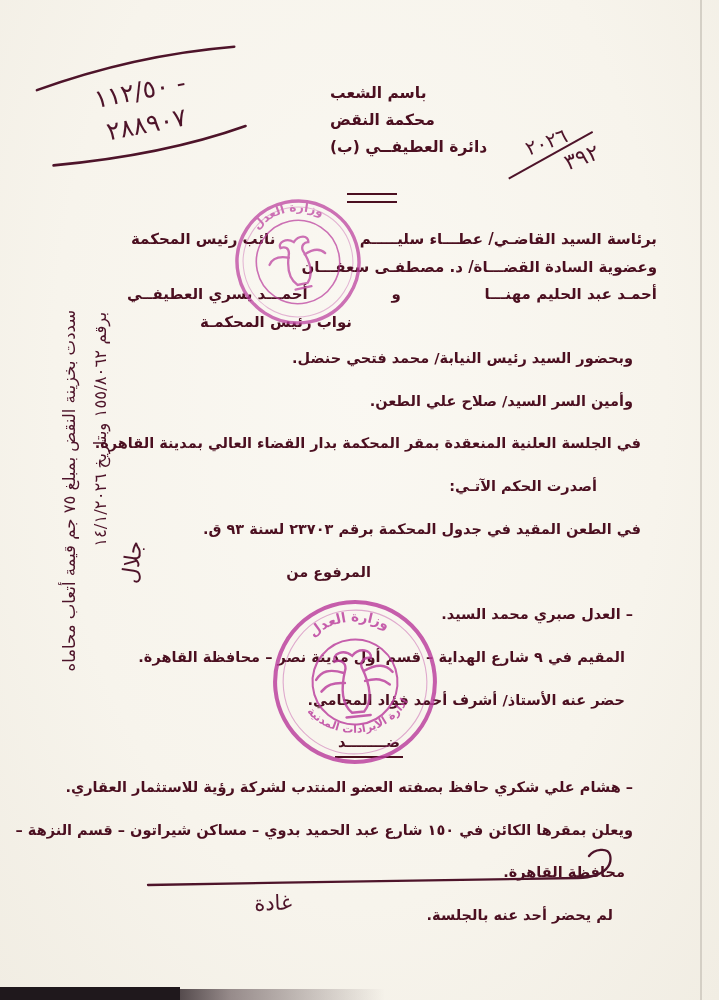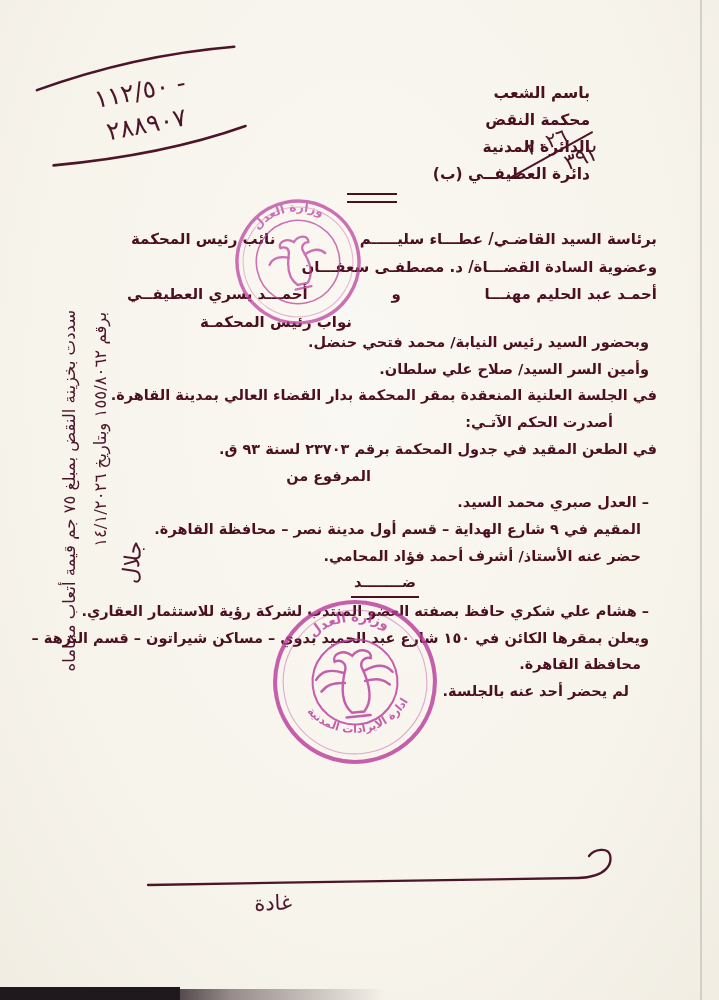--- a/index.html
+++ b/index.html
@@ -11,40 +11,40 @@
   .print{color:#4b0f20;font-weight:bold;}
   .hand{color:#4e142a;}
   .abs{position:absolute;}
 
   
   .corner-ref{left:36px;top:56px;width:218px;height:122px;transform:rotate(-11deg);}
   .corner-ref .num{font-size:25px;letter-spacing:5px;direction:ltr;text-align:center;line-height:34px;}
   .corner-ref svg{display:block;}
 
   
-  .header-block{left:330px;top:80px;width:260px;text-align:right;font-size:15.5px;line-height:27px;}
+  .header-block{left:330px;top:80px;width:260px;text-align:left;font-size:15.5px;line-height:27px;}
   .dbl-line{left:347px;top:193px;width:50px;height:6px;border-top:2.6px solid #4b0f20;border-bottom:2.6px solid #4b0f20;}
 
   
   .case-no-hand{left:487px;top:134px;width:112px;transform:rotate(-20deg);font-size:20px;line-height:20px;}
   .case-no-hand .yr{padding-right:26px;}
   .case-no-hand .slash{width:96px;border-top:2.4px solid #4e142a;transform:rotate(-9deg);margin:3px 0 2px 0;}
   .case-no-hand .no{font-size:22px;padding-right:2px;}
 
   
   .panel{left:125px;top:226px;width:532px;font-size:15px;line-height:27.5px;}
   .panel .row{display:flex;justify-content:space-between;}
   .panel .row1{padding-left:6px;}
   .panel .row2{padding-left:4px;}
   .panel .row3{padding-left:2px;}
   .panel .row4{padding-right:305px;line-height:26px;}
 
   
   .body-text{left:112px;top:329px;width:545px;font-size:14.5px;line-height:26.7px;}
-  .body-text p{margin:0;white-space:nowrap;}
+  .body-text p{margin:16px;white-space:nowrap;}
   .ind1{padding-right:8px;}
   .ind2{padding-right:16px;}
   .ind3{padding-right:28px;}
   .ruling{padding-right:44px;}
   .filedby{padding-right:112px;text-align:center;}
   .versus-row{padding-right:238px;}
   .versus-row span{display:inline-block;border-bottom:2.6px solid #4b0f20;padding:0 3px 0 3px;}
 
   
   .stamp{opacity:.82;}
@@ -80,21 +80,20 @@
     <div class="num">١١٢/٥٠ -</div>
     <div class="num">٢٨٨٩٠٧</div>
     <svg width="218" height="16">
       <path d="M10,5 Q120,16 206,3" stroke="#4e142a" stroke-width="2.6" fill="none" stroke-linecap="round"></path>
     </svg>
   </div>
 
   <div class="abs header-block print">
     <div>باسم الشعب</div>
     <div>محكمة النقض</div>
-    <div>الدائرة المدنية</div>
     <div>دائرة العطيفــي (ب)</div>
   </div>
   <div class="abs dbl-line"></div>
 
   <div class="abs case-no-hand hand">
     <div class="yr">٢٠٢٦</div>
     <div class="slash"></div>
     <div class="no">٣٩٢</div>
   </div>
 
@@ -123,21 +122,21 @@
     <g fill="none" stroke="#bb3d9d" stroke-width="2.3" stroke-linecap="round">
       <path d="M 64,44 C 58,38 48,41 50,47 C 55,46 58,49 57,54 C 51,70 53,80 59,86 L 69,86 C 75,80 77,70 71,54 C 70,49 74,46 78,47 C 80,40 70,38 64,44 Z"></path>
       <path d="M 56,58 C 46,54 40,55 36,61"></path>
       <path d="M 72,58 C 82,54 88,55 92,61"></path>
       <path d="M 56,90 L 72,90"></path>
     </g>
   </svg>
 
   <div class="abs body-text print">
     <p class="ind1">وبحضور السيد رئيس النيابة/ محمد فتحي حنضل.</p>
-    <p class="ind1">وأمين السر السيد/ صلاح علي سلطان.</p>
+    <p class="ind1">وأمين السر السيد/ صلاح علي الطعن.</p>
     <p>في الجلسة العلنية المنعقدة بمقر المحكمة بدار القضاء العالي بمدينة القاهرة.</p>
     <p class="ruling">أصدرت الحكم الآتـي:</p>
     <p>في الطعن المقيد في جدول المحكمة برقم ٢٣٧٠٣ لسنة ٩٣ ق.</p>
     <p class="filedby">المرفوع من</p>
     <p class="ind1">– العدل صبري محمد السيد.</p>
     <p class="ind2">المقيم في ٩ شارع الهداية – قسم أول مدينة نصر – محافظة القاهرة.</p>
     <p class="ind2">حضر عنه الأستاذ/ أشرف أحمد فؤاد المحامي.</p>
     <p class="versus-row">
       <span>ضــــــــد</span>
     </p>

